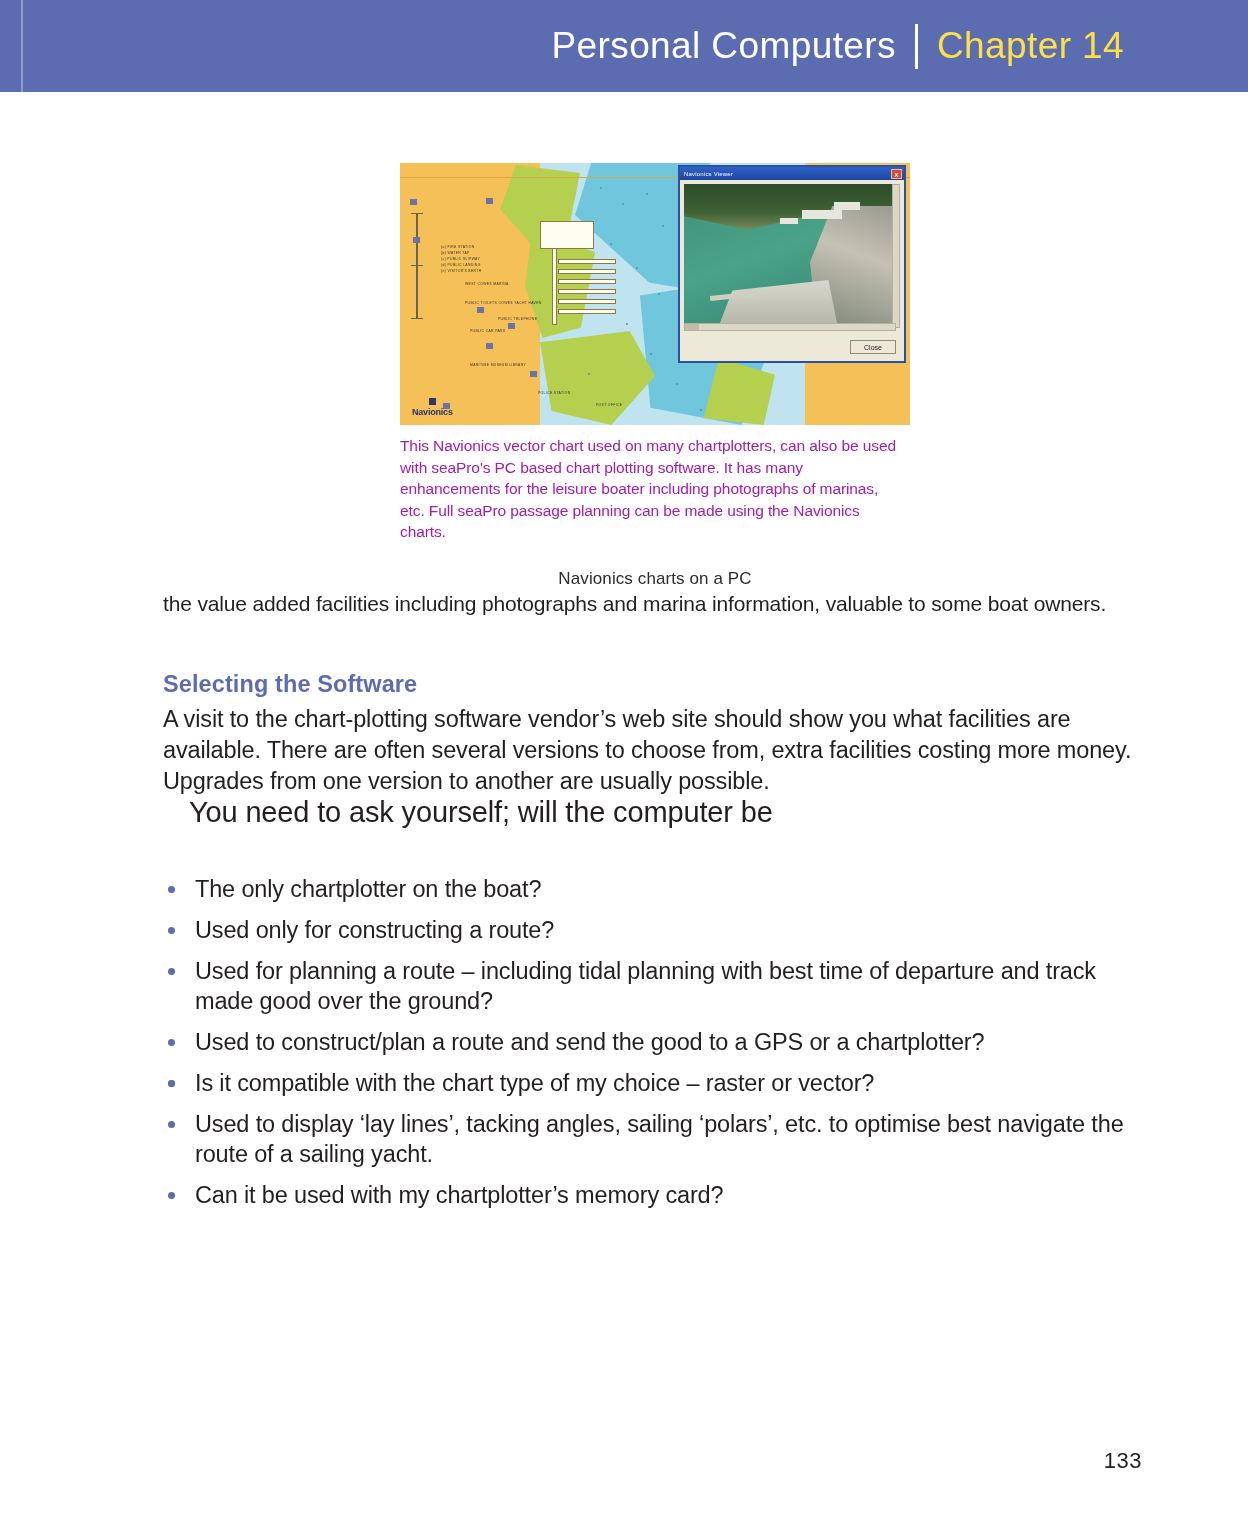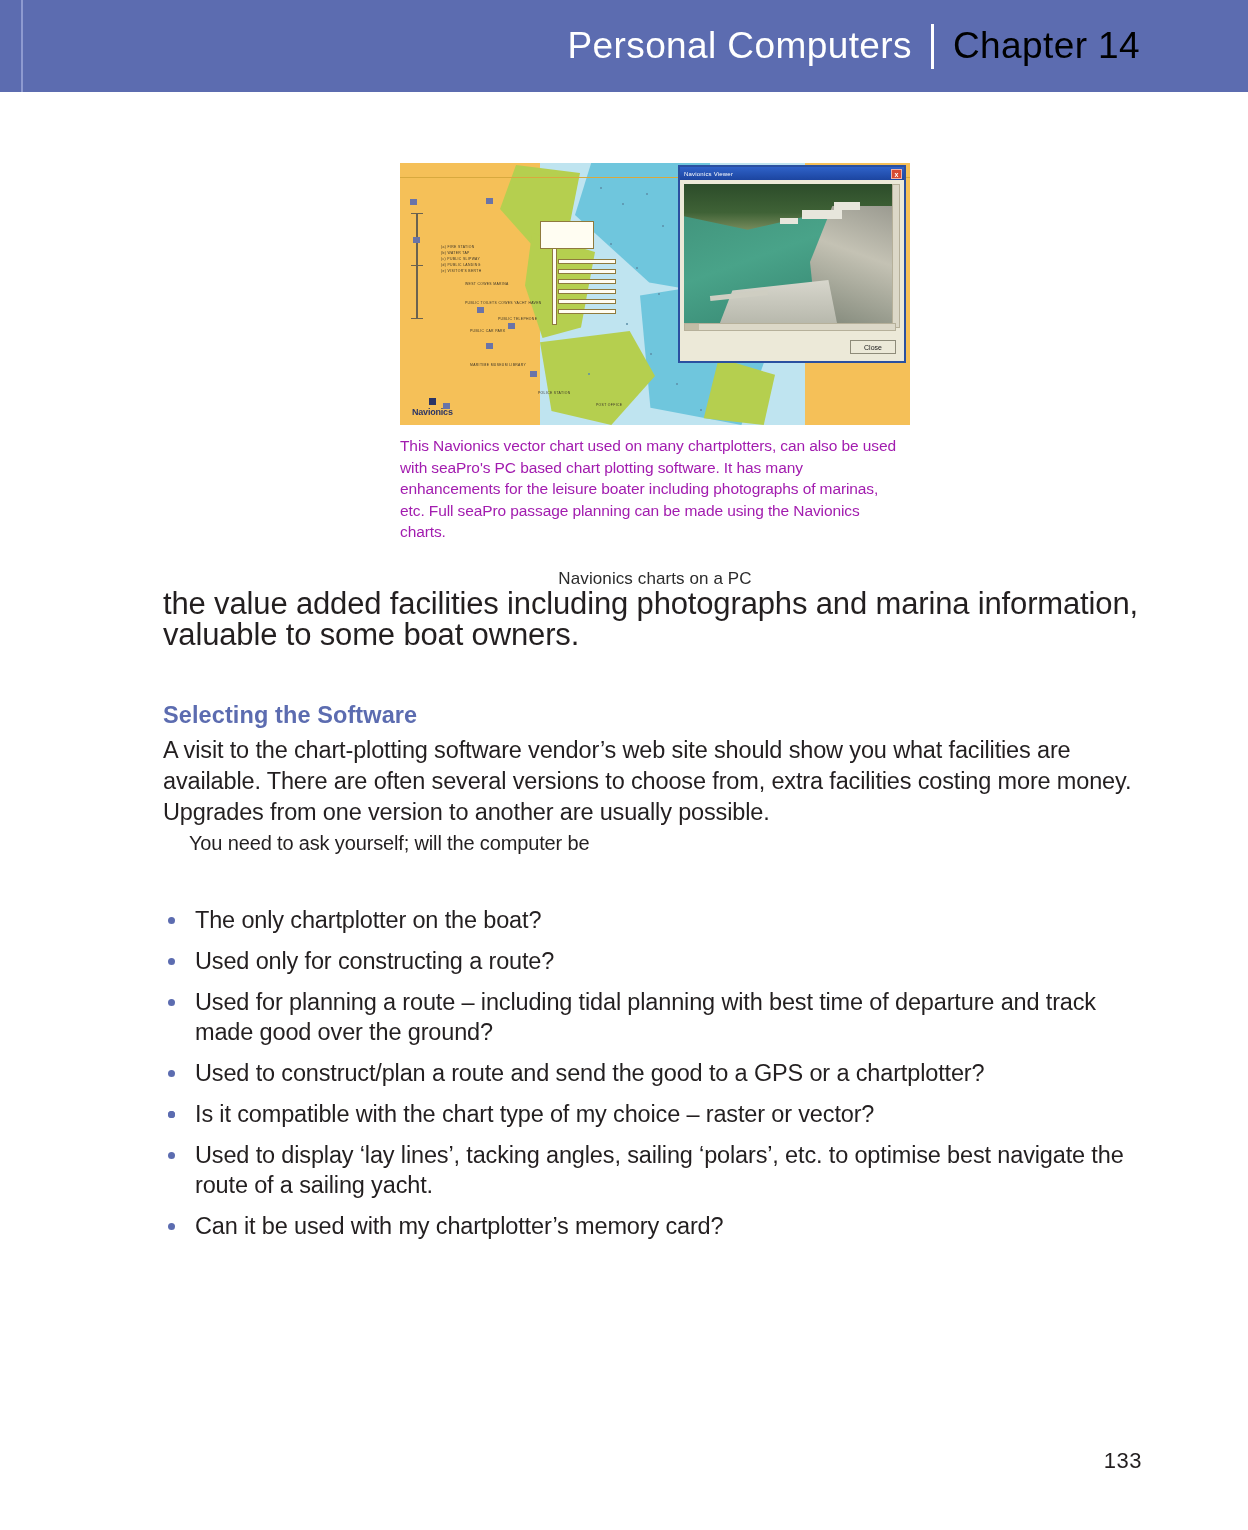--- a/index.html
+++ b/index.html
@@ -25,21 +25,21 @@
     background: #5c6cb0;
   }
   .header-hairline {
     position: absolute;
     top: 0; left: 21px;
     width: 2px; height: 92px;
     background: #8e9ad0;
   }
   .header-title-wrap {
     position: absolute;
-    right: 108px;
+    right: 124px;
     top: 22px;
     display: flex;
     align-items: center;
     gap: 0px;
   }
   .header-title {
     color: #ffffff;
     font-size: 37px;
     font-weight: 400;
     letter-spacing: 0.4px;
@@ -47,21 +47,21 @@
     white-space: nowrap;
   }
   .header-divider {
     width: 3px;
     height: 45px;
     background: #ffffff;
     margin: 0 19px 0 19px;
     flex: none;
   }
   .header-chapter {
-    color: #000000;
+    color: #fde047;
     font-size: 37px;
     font-weight: 400;
     letter-spacing: 0.4px;
     line-height: 48px;
     white-space: nowrap;
   }
 
   
   .figure-block {
     position: absolute;
@@ -334,21 +334,21 @@
   }
 
   
   .body-col {
     position: absolute;
     left: 163px;
     top: 588px;
     width: 978px;
   }
   .body-para {
-    font-size: 31px;
+    font-size: 21px;
     line-height: 31px;
     color: #231f20;
     letter-spacing: -0.15px;
     margin: 0;
   }
   .section-heading {
     margin: 52px 0 6px 0;
     font-size: 23.5px;
     font-weight: 700;
     color: #5c6cb0;
@@ -356,21 +356,21 @@
   }
   .para-tight {
     margin: 0;
     font-size: 23.5px;
     line-height: 31px;
     letter-spacing: -0.15px;
   }
   .para-indent {
     margin: 0;
     text-indent: 26px;
-    font-size: 20px;
+    font-size: 29px;
     line-height: 31px;
     letter-spacing: -0.15px;
   }
 
   .bullet-list {
     margin: 46px 0 0 0;
     padding: 0;
     list-style: none;
   }
   .bullet-item {

